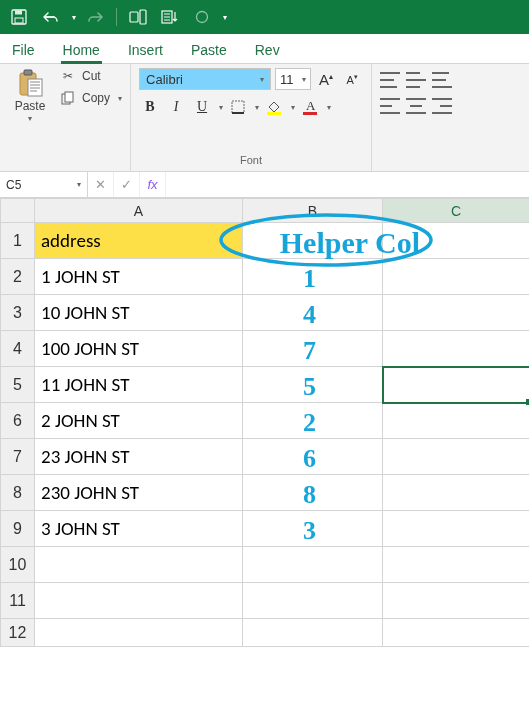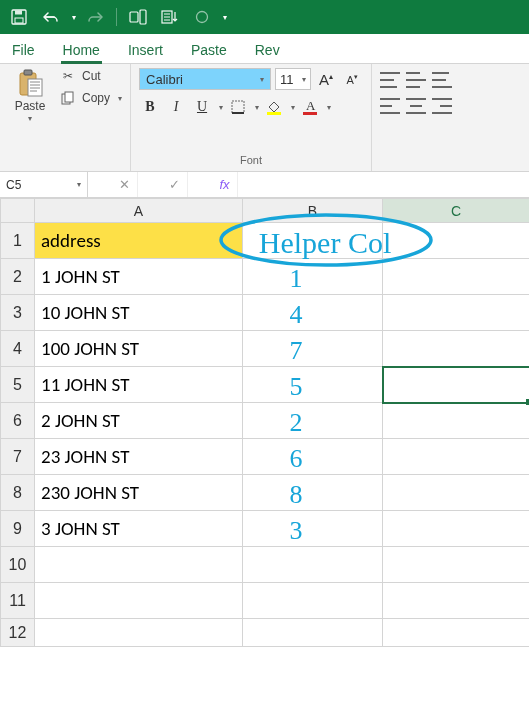--- a/index.html
+++ b/index.html
@@ -138,21 +138,20 @@
   .al-btn { width:20px;height:16px; display:flex; flex-direction:column; justify-content:space-between;}
   .al-btn span { display:block; height:2px; background:#666; }
 
   
   .fx-row {
     display:flex;
     align-items:center;
     border-bottom:1px solid #d4d4d4;
     background:#fff;
     height:26px;
-    gap:24px;
   }
   .namebox {
     width:88px;
     border-right:1px solid #d4d4d4;
     height:100%;
     display:flex; align-items:center;
     padding:0 6px;
     font-size:12px;
     color:#333;
     justify-content:space-between;
@@ -215,23 +214,23 @@
   }
   th.colhead.selhi, td.rowhdr.selhi { background:#d7e4d9; color:#217346;}
 
   
   .ink {
     position:absolute;
     pointer-events:none;
     font-family:"Comic Sans MS","Segoe Script",cursive;
     color:#17a5d9;
     font-size:26px;
-    font-weight:400;
+    font-weight:700;
     line-height:1;
-    text-align:center;
+    text-align:right;
   }
 </style>
 </head>
 <body>
 
 <div class="qat">
   <div class="qat-btn">
     <svg width="16" height="16" viewBox="0 0 16 16">
         <rect x="1" y="1" width="14" height="14" rx="1" fill="none" stroke="#fff" stroke-width="1.3"></rect>
         <rect x="4" y="1.5" width="7" height="4" fill="#fff" opacity=".9"></rect>

